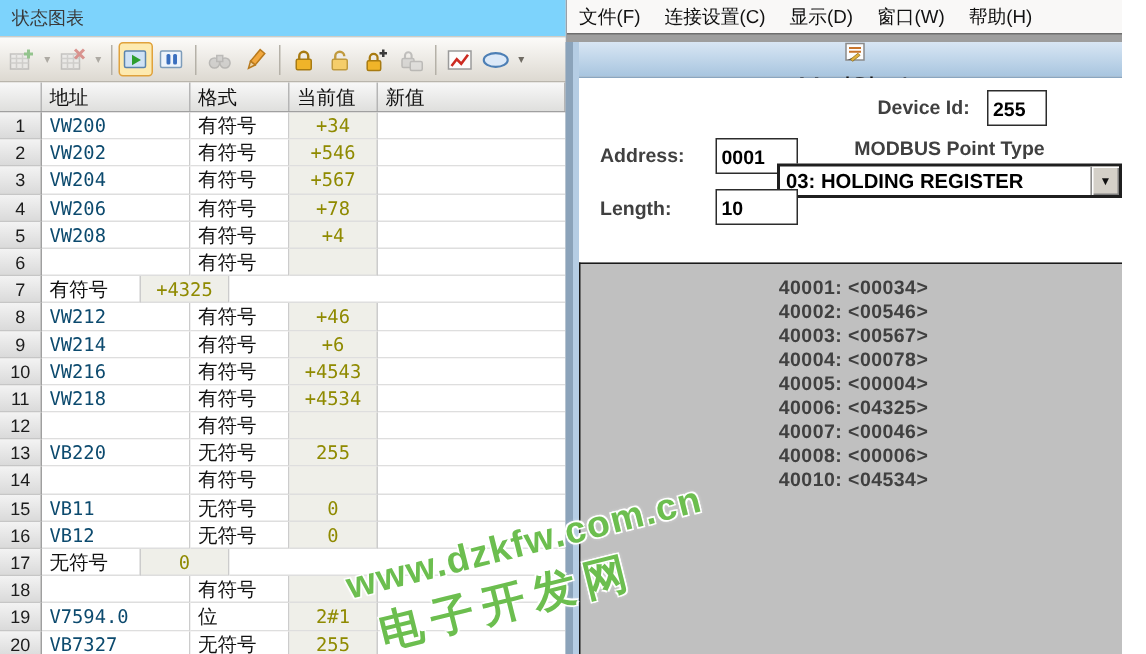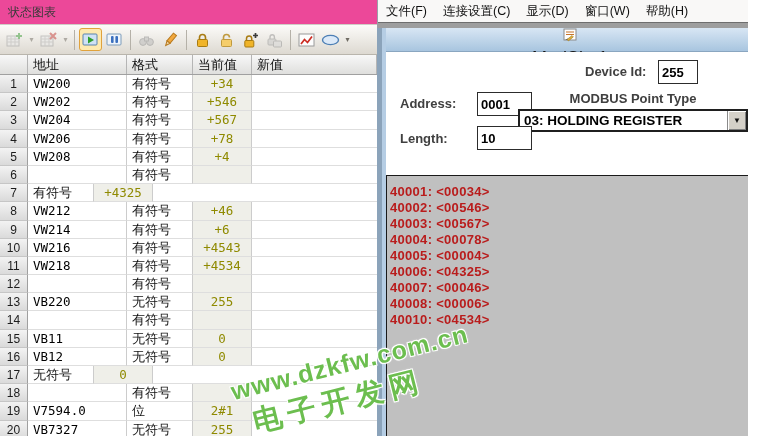--- a/index.html
+++ b/index.html
@@ -4,21 +4,21 @@
 <style>
   html,body{margin:0;padding:0;}
   body{
     width:764px;height:436px;position:relative;overflow:hidden;
     font-family:"Liberation Sans","DejaVu Sans",sans-serif;
     background:#ffffff;
   }
   
   #left-panel{position:absolute;left:0;top:0;width:378px;height:436px;
     background:#f4f3f0;border-right:1px solid #9aa0a8;box-sizing:border-box;}
-  .panel-title{height:24px;background:#ec4899;border-bottom:1px solid #cfccc5;
+  .panel-title{height:24px;background:#7dd3fc;border-bottom:1px solid #cfccc5;
     color:#3a3a3a;font-size:12px;line-height:24px;padding-left:8px;}
   .toolbar{height:29px;background:linear-gradient(#fcfbf9,#ddd9d1);
     border-bottom:1px solid #b9b5ac;display:flex;align-items:center;padding:0 3px;gap:1px;}
   .tbtn{width:23px;height:23px;display:flex;align-items:center;justify-content:center;
     border-radius:3px;box-sizing:border-box;flex:0 0 auto;}
   .tbtn.active{background:#fdeab0;border:1px solid #e0a23c;}
   .dim{opacity:.5;}
   .tcaret{width:9px;font-size:8px;color:#6f6b63;text-align:center;flex:0 0 auto;}
   .tsep{width:1px;height:20px;background:#b5b1a8;margin:0 3px;flex:0 0 auto;}
   
@@ -28,21 +28,21 @@
   .c-num{width:28px;text-align:center;}
   .c-addr{width:99px;padding-left:5px;}
   .c-fmt{width:66px;padding-left:5px;}
   .c-val{width:59px;}
   .c-new{flex:1;padding-left:5px;}
   .trow{display:flex;height:18.2px;font-size:13px;}
   .trow>div{box-sizing:border-box;line-height:18px;overflow:hidden;}
   .trow .c-num{background:linear-gradient(#f3f3f3,#dadada);border-right:1px solid #9f9f9f;
     border-bottom:1px solid #c6c6c6;font-size:12px;color:#1c1c1c;}
   .trow .c-addr{background:#ffffff;border-right:1px solid #cccccc;border-bottom:1px solid #dedede;
-    padding-left:5px;font-family:"DejaVu Sans Mono","Liberation Mono",monospace;font-size:12.5px;color:#000000;}
+    padding-left:5px;font-family:"DejaVu Sans Mono","Liberation Mono",monospace;font-size:12.5px;color:#0c4a6e;}
   .trow .c-fmt{background:#ffffff;border-right:1px solid #cccccc;border-bottom:1px solid #dedede;
     padding-left:5px;color:#111;}
   .trow .c-val{background:#efefe9;border-right:1px solid #cccccc;border-bottom:1px solid #dedede;
     text-align:center;color:#8f8a00;font-family:"DejaVu Sans Mono","Liberation Mono",monospace;font-size:12.5px;}
   .trow .c-new{background:#ffffff;border-bottom:1px solid #dedede;}
   
   #right-panel{position:absolute;left:378px;top:0;width:370px;height:436px;background:#e8e8e8;}
   .menubar{height:22px;background:#f9f8f7;display:flex;align-items:center;font-size:12.5px;color:#111;}
   .menu-item{padding:0 8px;line-height:22px;}
   .mdi-strip{height:6px;background:#9e9e9e;border-top:1px solid #6e6e6e;box-sizing:border-box;}
@@ -55,22 +55,22 @@
   .finput{position:absolute;box-sizing:border-box;border:1px solid #2c2c2c;background:#fff;
     font-weight:bold;font-size:13px;font-family:"Liberation Sans",sans-serif;padding:0 3px;color:#000;}
   .combo{position:absolute;left:132px;top:57px;width:230px;height:23px;box-sizing:border-box;
     border:2px solid #1f1f1f;background:#fff;display:flex;align-items:center;}
   .combo-text{flex:1;font-weight:bold;font-size:13.5px;padding-left:4px;white-space:nowrap;overflow:hidden;}
   .combo-btn{width:18px;height:100%;background:#d4d0c8;border-left:1px solid #8a8a8a;
     box-shadow:inset 1px 1px 0 #fff,inset -1px -1px 0 #808080;
     display:flex;align-items:center;justify-content:center;font-size:8px;color:#111;}
   .list-area{position:absolute;left:0;top:147px;right:0;bottom:0;background:#c0c0c0;
     border-top:1px solid #1a1a1a;border-left:1px solid #1a1a1a;padding:8px 0 0 3px;box-sizing:border-box;}
-  .reg-line{height:16px;line-height:16px;font-weight:bold;font-size:13px;color:#b91c1c;
-    font-family:"Liberation Sans",sans-serif;letter-spacing:.3px;white-space:pre;}
+  .reg-line{height:16px;line-height:16px;font-weight:bold;font-size:13px;color:#404040;
+    font-family:"Liberation Sans",sans-serif;letter-spacing:.3px;white-space:pre;text-align:center;}
   
   .watermark{position:absolute;left:228px;top:378px;transform:rotate(-14deg);transform-origin:0 0;
     color:#6cbe4f;font-weight:bold;z-index:50;pointer-events:none;
     text-shadow:-1px -1px 0 #fff,1px -1px 0 #fff,-1px 1px 0 #fff,1px 1px 0 #fff,0 0 3px #fff;}
   .wm1{font-size:25px;letter-spacing:1px;}
   .wm2{font-size:29px;margin-left:14px;margin-top:1px;letter-spacing:6px;}
   svg{display:block;}
 </style>
 </head>
 <body>

